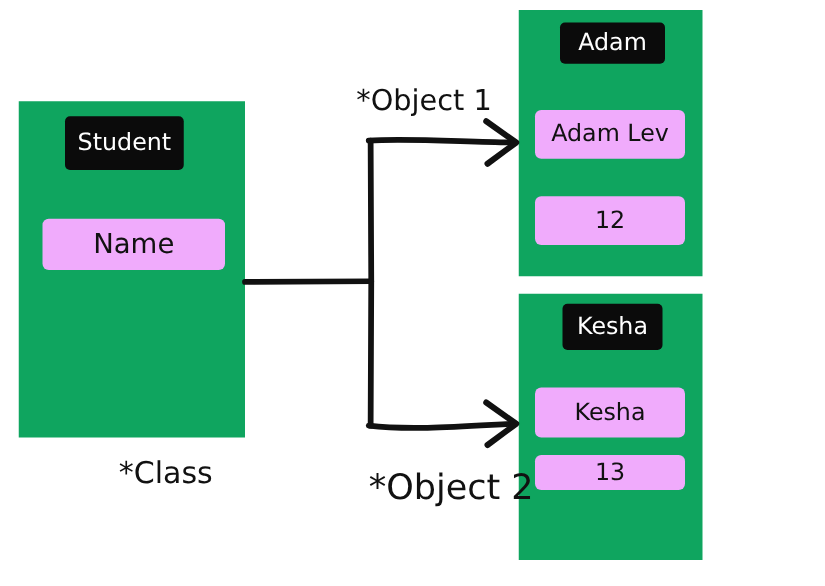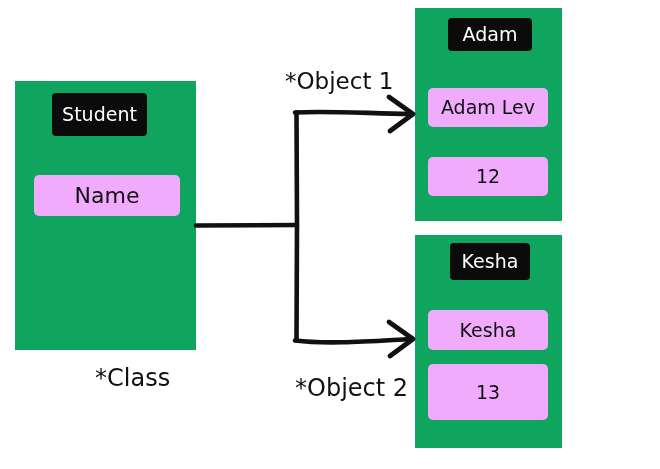--- a/index.html
+++ b/index.html
@@ -81,22 +81,22 @@
 
   #obj0-panel       { left: 415px; top: 8px;   width: 147px; height: 213px; }
   #obj0-chip        { left: 448px; top: 18px;  width: 84px;  height: 33px;  font-size: 19px; }
   #obj0-field-0     { left: 428px; top: 88px;  width: 120px; height: 39px;  font-size: 19px; }
   #obj0-field-1     { left: 428px; top: 137px; width: 120px; height: 39px;  font-size: 19px; margin-top: 20px; }
   #obj0-caption     { left: 285px; top: 70px;  font-size: 23px; }
 
   #obj1-panel       { left: 415px; top: 235px; width: 147px; height: 213px; }
   #obj1-chip        { left: 450px; top: 243px; width: 80px;  height: 37px;  font-size: 19px; }
   #obj1-field-0     { left: 428px; top: 310px; width: 120px; height: 40px;  font-size: 19px; }
-  #obj1-field-1     { left: 428px; top: 364px; width: 120px; height: 56px;  font-size: 19px; }
-  #obj1-caption     { left: 295px; top: 376px; font-size: 24px; }
+  #obj1-field-1     { left: 428px; top: 364px; width: 120px; height: 28px;  font-size: 19px; }
+  #obj1-caption     { left: 295px; top: 376px; font-size: 28px; }
 </style>
 </head>
 <body>
 
 <div id="canvas">
 
   <div class="panel" id="class-panel"></div>
 
   <div class="chip" id="class-chip">Student</div>
 

